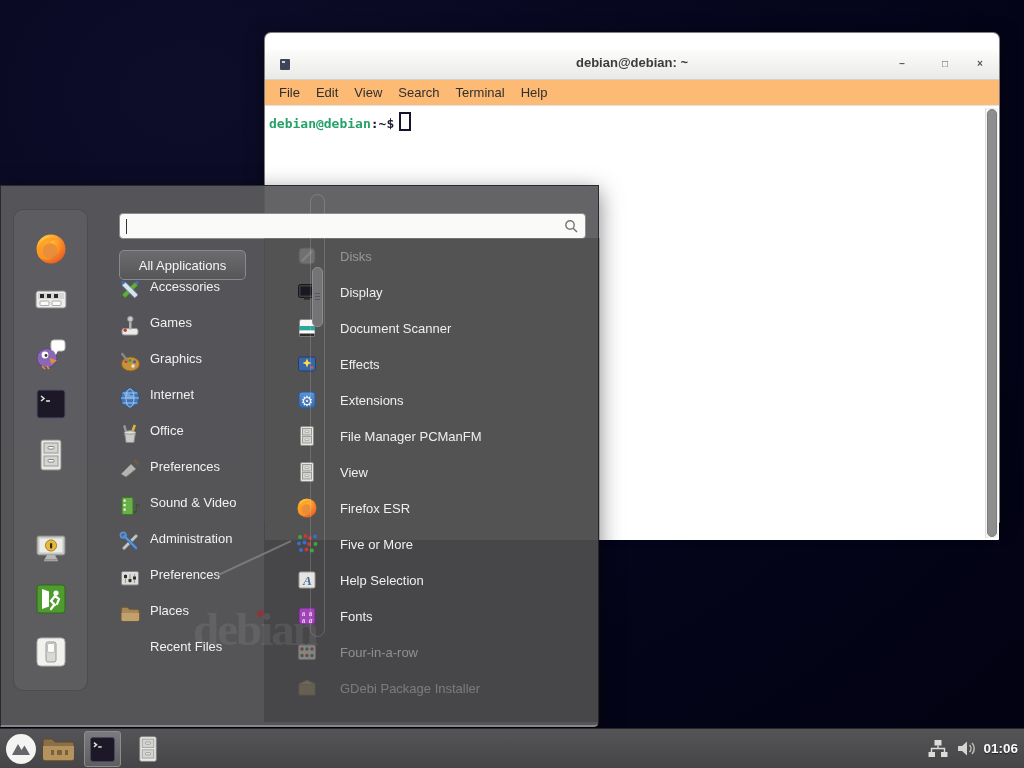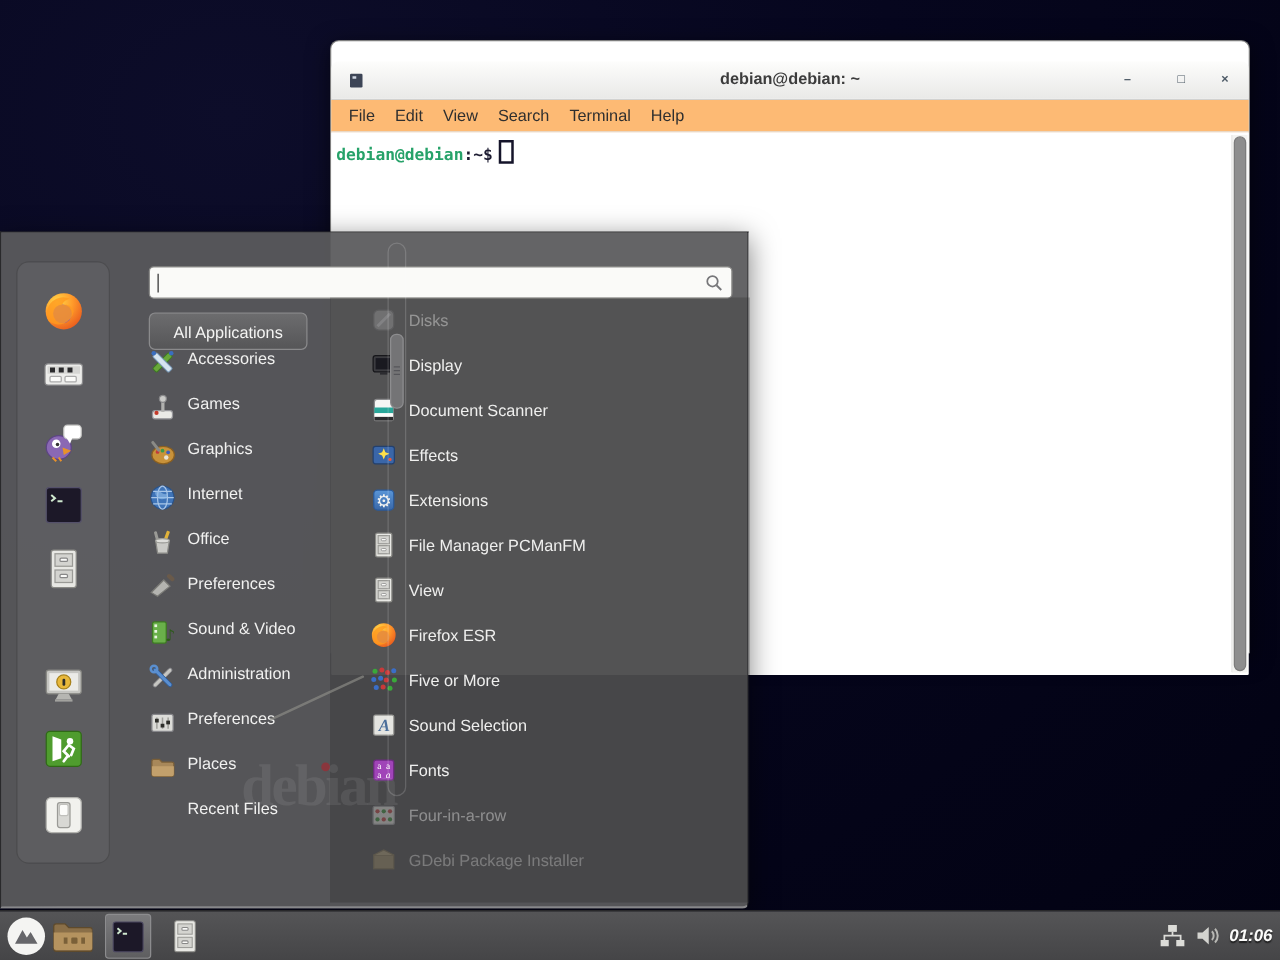--- a/index.html
+++ b/index.html
@@ -52,41 +52,41 @@
   #all-apps-btn{position:absolute;left:118px;top:64px;width:127px;height:30px;
     background:linear-gradient(#6c6c6e,#565658);border:1px solid #8a8a8c;border-radius:5px;
     color:#f4f4f3;font-size:13px;display:flex;align-items:center;justify-content:center;
     box-sizing:border-box;cursor:pointer;}
   #cat-list{position:absolute;left:118px;top:93px;width:146px;}
   .cat-row{height:36px;display:flex;align-items:flex-start;gap:9px;cursor:pointer;}
   .cat-row .lbl{font-size:13px;color:#f1f1f0;white-space:nowrap;}
   .cat-ic{width:22px;height:22px;flex:0 0 22px;}
   #apps-panel{position:absolute;left:263px;top:52px;width:336px;height:484px;
     background:rgba(22,22,25,.22);overflow:hidden;}
-  .app-row{height:36px;display:flex;align-items:center;gap:9px;padding-left:32px;cursor:pointer;}
+  .app-row{height:36px;display:flex;align-items:center;gap:22px;padding-left:32px;cursor:pointer;}
   .app-row .lbl{font-size:13px;color:#efefee;white-space:nowrap;}
   .app-row.dim{opacity:.42;}
   .app-ic{width:22px;height:22px;flex:0 0 22px;}
   #apps-track{position:absolute;left:309px;top:8px;width:15px;height:443px;
     border:1px solid rgba(255,255,255,.16);border-radius:8px;box-sizing:border-box;}
   #apps-thumb{position:absolute;left:311px;top:81px;width:11px;height:60px;
     background:#747476;border:1px solid #8d8d8f;border-radius:5px;box-sizing:border-box;cursor:pointer;}
   #apps-thumb:after{content:"";position:absolute;left:2px;right:2px;top:25px;height:1px;background:#55555a;
     box-shadow:0 3px 0 #55555a,0 6px 0 #55555a;}
   #watermark{position:absolute;left:192px;top:416px;font-family:"Liberation Serif",serif;
     font-size:47px;font-weight:bold;letter-spacing:-2px;color:rgba(240,240,240,.085);
     pointer-events:none;}
   #watermark-dot{position:absolute;left:256px;top:424px;width:7px;height:7px;border-radius:50%;
     background:rgba(180,30,40,.55);pointer-events:none;}
   #pointer-trail{position:absolute;left:215px;top:389px;width:83px;height:2px;background:#8f8f88;
     opacity:.65;transform:rotate(-25deg);transform-origin:left center;border-radius:1px;}
 
   
   #taskbar{position:absolute;left:0;top:728px;width:1024px;height:40px;
-    background:linear-gradient(#555557,#454547);border-top:1px solid #28282a;box-sizing:border-box;font-style:italic;}
+    background:linear-gradient(#555557,#454547);border-top:1px solid #28282a;box-sizing:border-box;}
   .tb-item{position:absolute;cursor:pointer;}
   #task-terminal{left:84px;top:2px;width:37px;height:36px;border-radius:3px;
     background:linear-gradient(#7b7b7d,#5e5e60);border:1px solid #8c8c8e;box-sizing:border-box;
     display:flex;align-items:center;justify-content:center;}
   #tb-clock{position:absolute;right:6px;top:12px;font-size:13.5px;font-weight:bold;color:#fbfbfa;
     text-shadow:0 1px 1px rgba(0,0,0,.6);cursor:default;}
 </style>
 </head>
 <body>
 
@@ -400,21 +400,21 @@
             <circle cx="16" cy="17.5" r="2" fill="#3aa83a"></circle>
             <circle cx="19.5" cy="11" r="2" fill="#3aa83a"></circle>
           </svg>
         <span class="lbl">Five or More</span>
       </div>
       <div class="app-row">
         <svg class="app-ic" viewBox="0 0 22 22">
             <rect x="3" y="3" width="16" height="16" rx="1.5" fill="#e4e4e0" stroke="#9a9a96"></rect>
             <text x="11.5" y="16" text-anchor="middle" font-size="13.5" font-style="italic" font-weight="bold" fill="#4a6e9a" font-family="Liberation Serif">A</text>
           </svg>
-        <span class="lbl">Sound Selection</span>
+        <span class="lbl">Help Selection</span>
       </div>
       <div class="app-row">
         <svg class="app-ic" viewBox="0 0 22 22">
             <rect x="3" y="3" width="16" height="16" rx="2" fill="#a044b8" stroke="#6e2a82"></rect>
             <text x="7.5" y="10.5" text-anchor="middle" font-size="7.5" fill="#fff" font-family="Liberation Serif">a</text>
             <text x="14.5" y="10.5" text-anchor="middle" font-size="7.5" fill="#fff" font-family="Liberation Serif">a</text>
             <text x="7.5" y="17.5" text-anchor="middle" font-size="7.5" fill="#fff" font-family="Liberation Serif">a</text>
             <text x="14.5" y="17.5" text-anchor="middle" font-size="7.5" font-style="italic" fill="#fff" font-family="Liberation Serif">a</text>
           </svg>
         <span class="lbl">Fonts</span>

